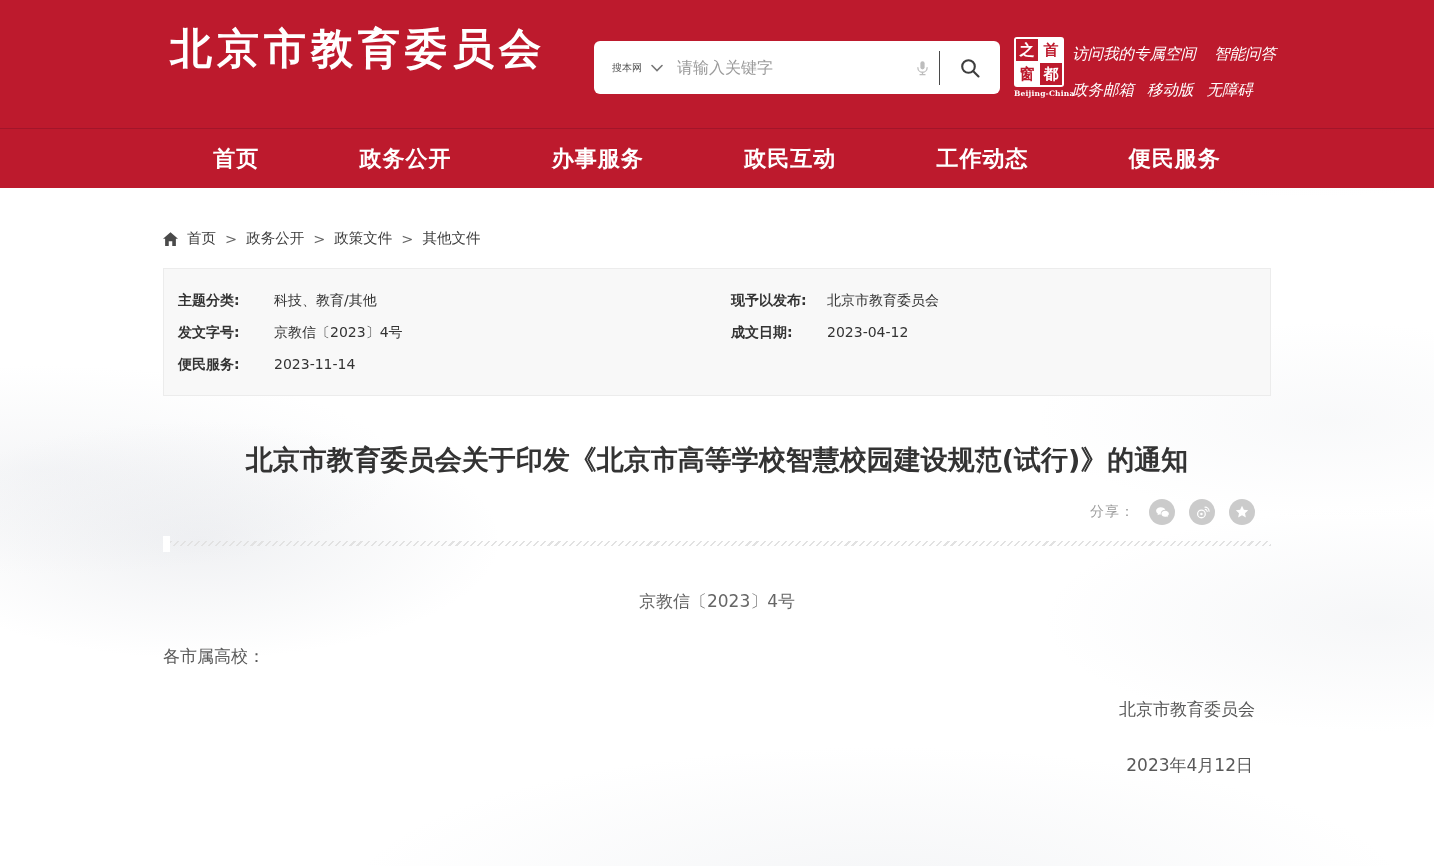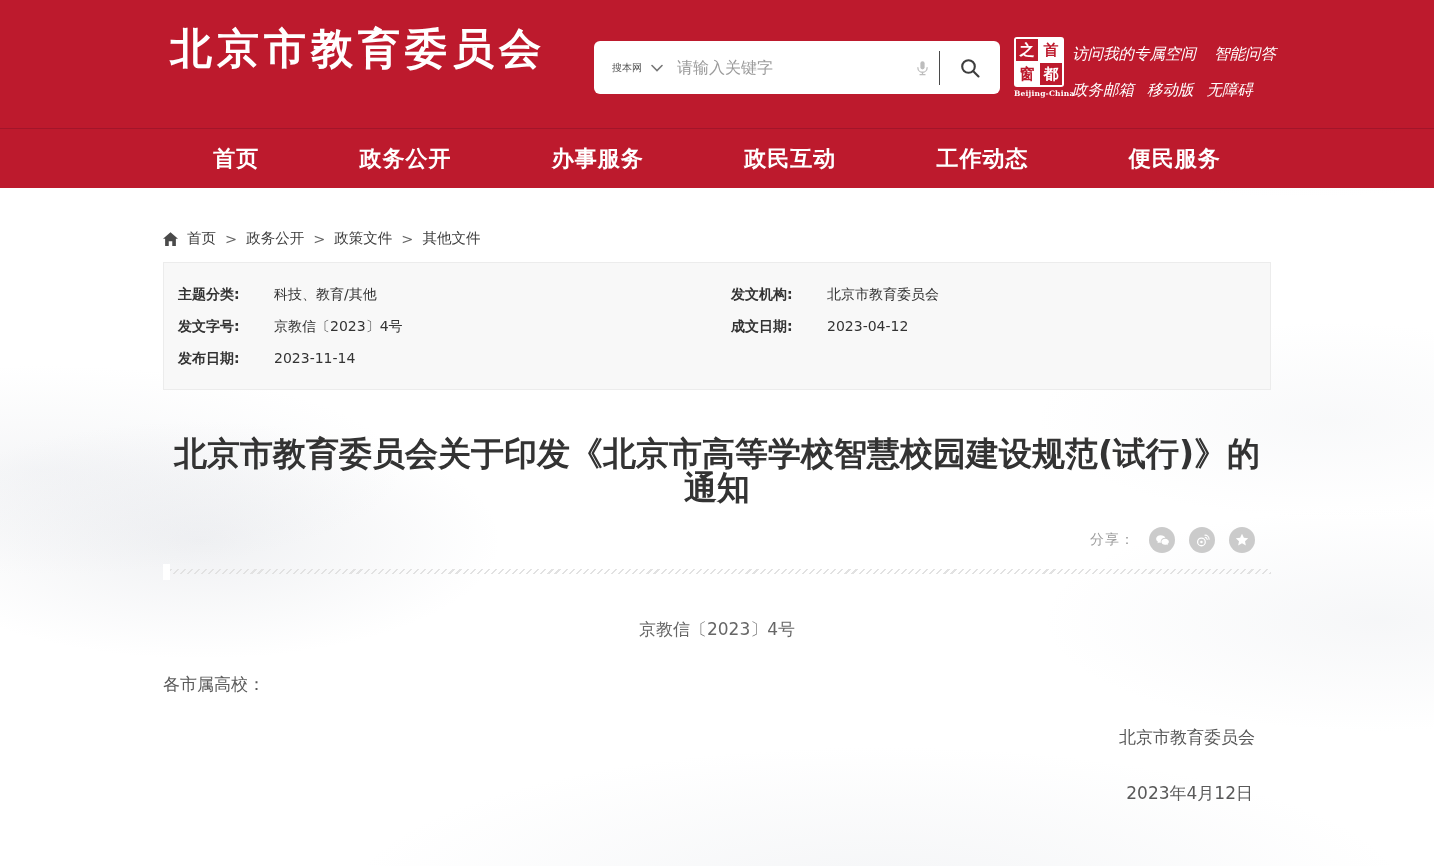--- a/index.html
+++ b/index.html
@@ -88,32 +88,32 @@
   .main { position:relative; z-index:1; width:1108px; margin:0 auto; }
 
   .breadcrumb {
     margin-top:41px; display:flex; align-items:center; gap:9px;
     font-size:14.5px; color:#3d3d3d;
   }
   .crumb { cursor:pointer; }
   .crumb-sep { color:#666; }
 
   .meta-box {
-    margin-top:14px; background:#f8f8f8; border:1px solid #ececec;
+    margin-top:20px; background:#f8f8f8; border:1px solid #ececec;
     padding:15px 0; display:grid; grid-template-columns:1fr 1fr;
     row-gap:0;
   }
   .meta-row { display:flex; padding:6.5px 0 6.5px 14px; font-size:14px; line-height:19px; }
   .meta-label { font-weight:bold; color:#333; width:96px; flex:0 0 auto; }
   .meta-label.wide { width:104px; }
   .meta-value { color:#333; }
 
   .article-title {
     margin-top:47px; text-align:center;
-    font-size:33px; font-weight:bold; color:#333; line-height:34px;
+    font-size:27px; font-weight:bold; color:#333; line-height:34px;
   }
 
   .share-row {
     margin-top:22px; display:flex; justify-content:flex-end; align-items:center;
     gap:14px; padding-right:16px;
   }
   .share-label { color:#9b9b9b; font-size:14px; letter-spacing:1px; }
   .share-icon {
     width:26px; height:26px; border-radius:50%; background:#cbcbcb;
     display:flex; align-items:center; justify-content:center; cursor:pointer;
@@ -231,33 +231,33 @@
     <span class="crumb-sep">&gt;</span>
     <span class="crumb">其他文件</span>
   </div>
 
   <div class="meta-box">
     <div class="meta-row">
       <span class="meta-label">主题分类:</span>
       <span class="meta-value">科技、教育/其他</span>
     </div>
     <div class="meta-row">
-      <span class="meta-label">发文机构:</span>
+      <span class="meta-label">现予以发布:</span>
       <span class="meta-value">北京市教育委员会</span>
     </div>
     <div class="meta-row">
       <span class="meta-label">发文字号:</span>
       <span class="meta-value">京教信〔2023〕4号</span>
     </div>
     <div class="meta-row">
       <span class="meta-label">成文日期:</span>
       <span class="meta-value">2023-04-12</span>
     </div>
     <div class="meta-row">
-      <span class="meta-label">发布日期:</span>
+      <span class="meta-label">便民服务:</span>
       <span class="meta-value">2023-11-14</span>
     </div>
   </div>
 
   <h1 class="article-title">北京市教育委员会关于印发《北京市高等学校智慧校园建设规范(试行)》的通知</h1>
 
   <div class="share-row">
     <span class="share-label">分享：</span>
     <span class="share-icon">
       <svg width="17" height="17" viewBox="0 0 24 24">

